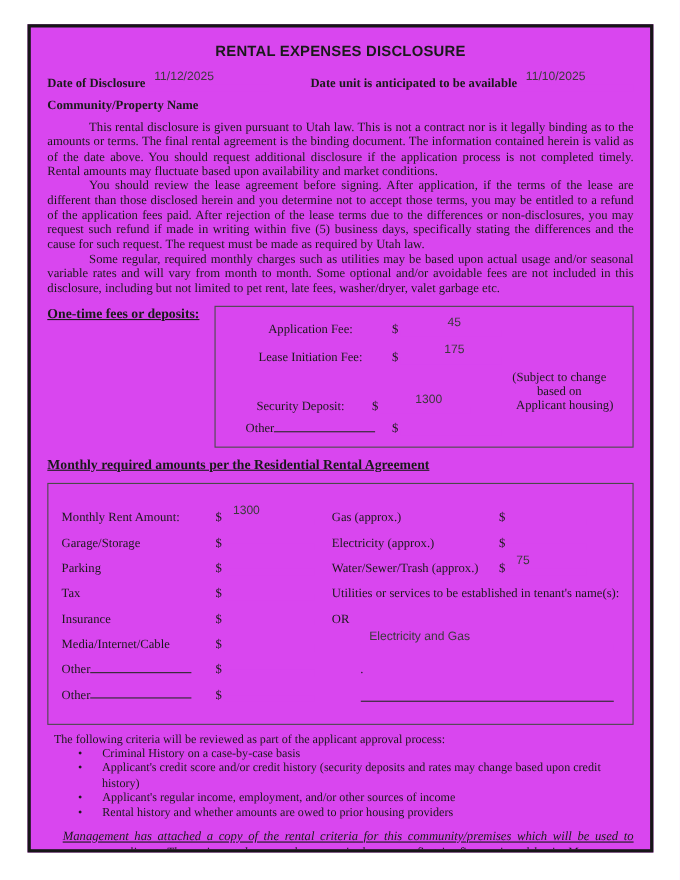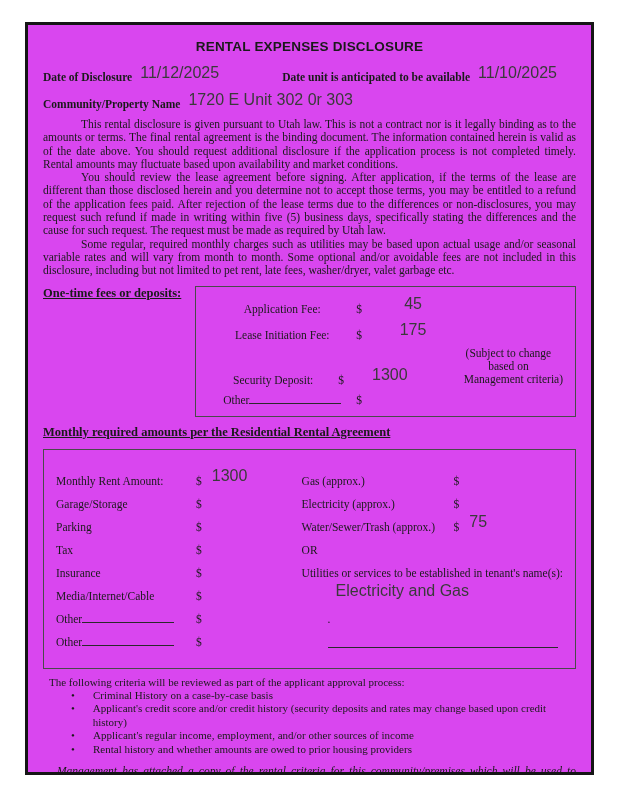--- a/index.html
+++ b/index.html
@@ -19,23 +19,23 @@
   }
   .title {
     text-align: center; font-family: "Liberation Sans", "DejaVu Sans", sans-serif;
     font-weight: bold; font-size: 13.5px; letter-spacing: .2px;
     margin: 4px 0 10px 0;
   }
   
   .hrow { display: flex; align-items: flex-end; margin-bottom: 7px; font-size: 11.5px; }
   .hlabel { font-weight: bold; white-space: nowrap; padding-bottom: 1px; }
   .fill {
-    border-bottom: 1px solid #d946ef;
+    border-bottom: 6px solid #d946ef;
     font-family: "Liberation Sans", "DejaVu Sans", sans-serif;
-    font-size: 16px; color: #3a3a3a;
+    font-size: 11px; color: #3a3a3a;
     padding: 0 2px 1px 8px; white-space: nowrap;
   }
   .grow { flex: 1 1 auto; }
   .gap { width: 38px; }
   .w110 { width: 112px; }
   
   .para { font-size: 11.5px; line-height: 13.3px; text-align: justify; text-indent: 38px; }
   
   .onetime { display: flex; align-items: flex-start; margin-top: 8px; text-align: center; }
   .sec-heading {
@@ -91,21 +91,20 @@
   <div class="hrow">
     <span class="hlabel">Date of Disclosure</span>
     <span class="fill w110">11/12/2025</span>
     <span class="gap"></span>
     <span class="hlabel">Date unit is anticipated to be available</span>
     <span class="fill grow">11/10/2025</span>
   </div>
 
   <div class="hrow">
     <span class="hlabel">Community/Property Name</span>
-    <span class="fill grow">1720 E Unit 302 0r 303</span>
   </div>
 
 
   <p class="para">This rental disclosure is given pursuant to Utah law. This is not a contract nor is it legally binding as to the amounts or terms. The final rental agreement is the binding document. The information contained herein is valid as of the date above. You should request additional disclosure if the application process is not completed timely. Rental amounts may fluctuate based upon availability and market conditions.</p>
   <p class="para">You should review the lease agreement before signing. After application, if the terms of the lease are different than those disclosed herein and you determine not to accept those terms, you may be entitled to a refund of the application fees paid. After rejection of the lease terms due to the differences or non-disclosures, you may request such refund if made in writing within five (5) business days, specifically stating the differences and the cause for such request.  The request must be made as required by Utah law.</p>
   <p class="para">Some regular, required monthly charges such as utilities may be based upon actual usage and/or seasonal variable rates and will vary from month to month. Some optional and/or avoidable fees are not included in this disclosure, including but not limited to pet rent, late fees, washer/dryer, valet garbage etc.</p>
 
   <div class="onetime">
     <div class="sec-heading">One-time fees or deposits:</div>
     <div class="fee-box">
@@ -118,21 +117,21 @@
         <span class="fee-label">Lease Initiation Fee:</span>
         <span class="dollar">$</span>
         <span class="fill val">175</span>
       </div>
       <div class="fee-row">
         <span class="fee-label">Security Deposit:</span>
         <span class="dollar">$</span>
         <span class="fill val">1300</span>
         <span class="note">
           <span class="l1">(Subject to change based on</span><br>
-          <span class="l2">Management criteria)</span>
+          <span class="l2">Applicant housing)</span>
         </span>
       </div>
       <div class="fee-row other-row">
         <span class="fee-label"><span>Other</span><span class="label-blank"></span></span>
         <span class="dollar">$</span>
         <span class="fill val"></span>
       </div>
     </div>
   </div>
 
@@ -192,24 +191,24 @@
         <span class="mlabel-r">Electricity (approx.)</span>
         <span class="dollar">$</span>
         <span class="fill mval-r"></span>
       </div>
       <div class="mrow">
         <span class="mlabel-r">Water/Sewer/Trash (approx.)</span>
         <span class="dollar">$</span>
         <span class="fill mval-r">75</span>
       </div>
       <div class="mrow">
+        <span class="util-label">Utilities or services to be established in tenant's name(s):</span>
+      </div>
+      <div class="mrow">
         <span>OR</span>
-      </div>
-      <div class="mrow">
-        <span class="util-label">Utilities or services to be established in tenant's name(s):</span>
       </div>
       <div class="mrow">
         <span class="fill util-line">Electricity and Gas</span>
       </div>
       <div class="mrow">
         <span class="dotline">.</span>
       </div>
       <div class="mrow">
         <span class="blank-line"></span>
       </div>

